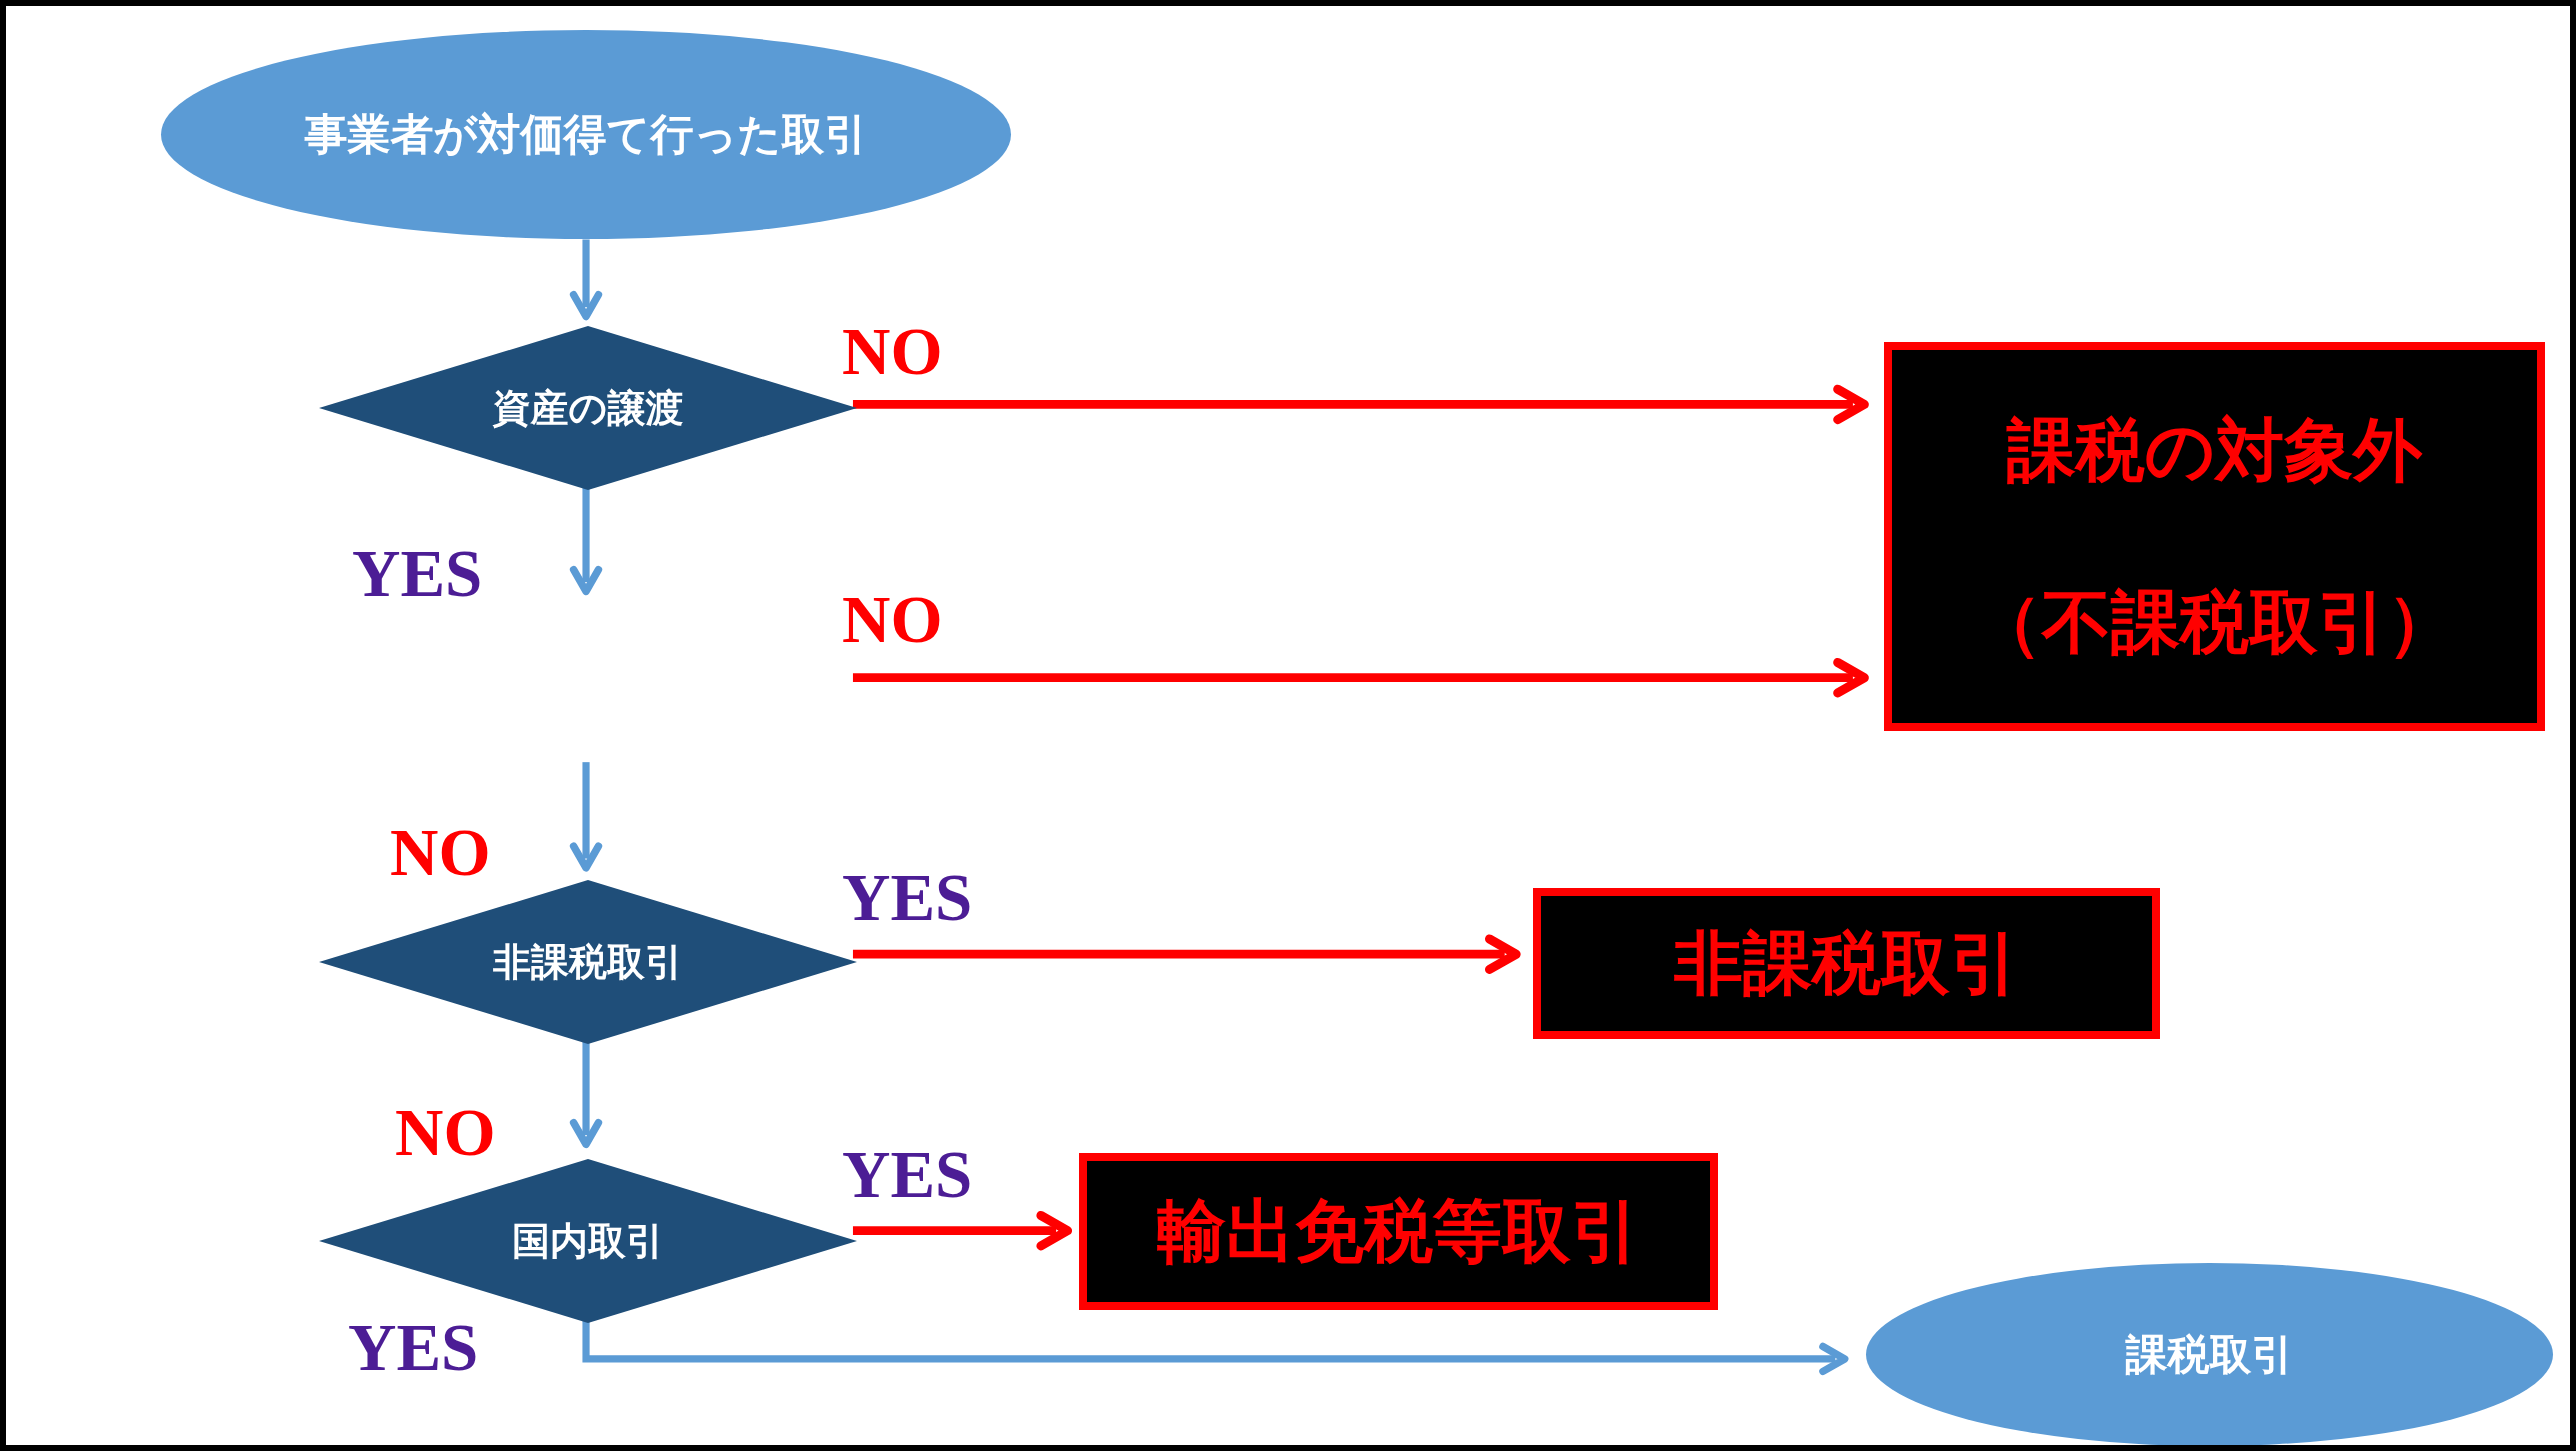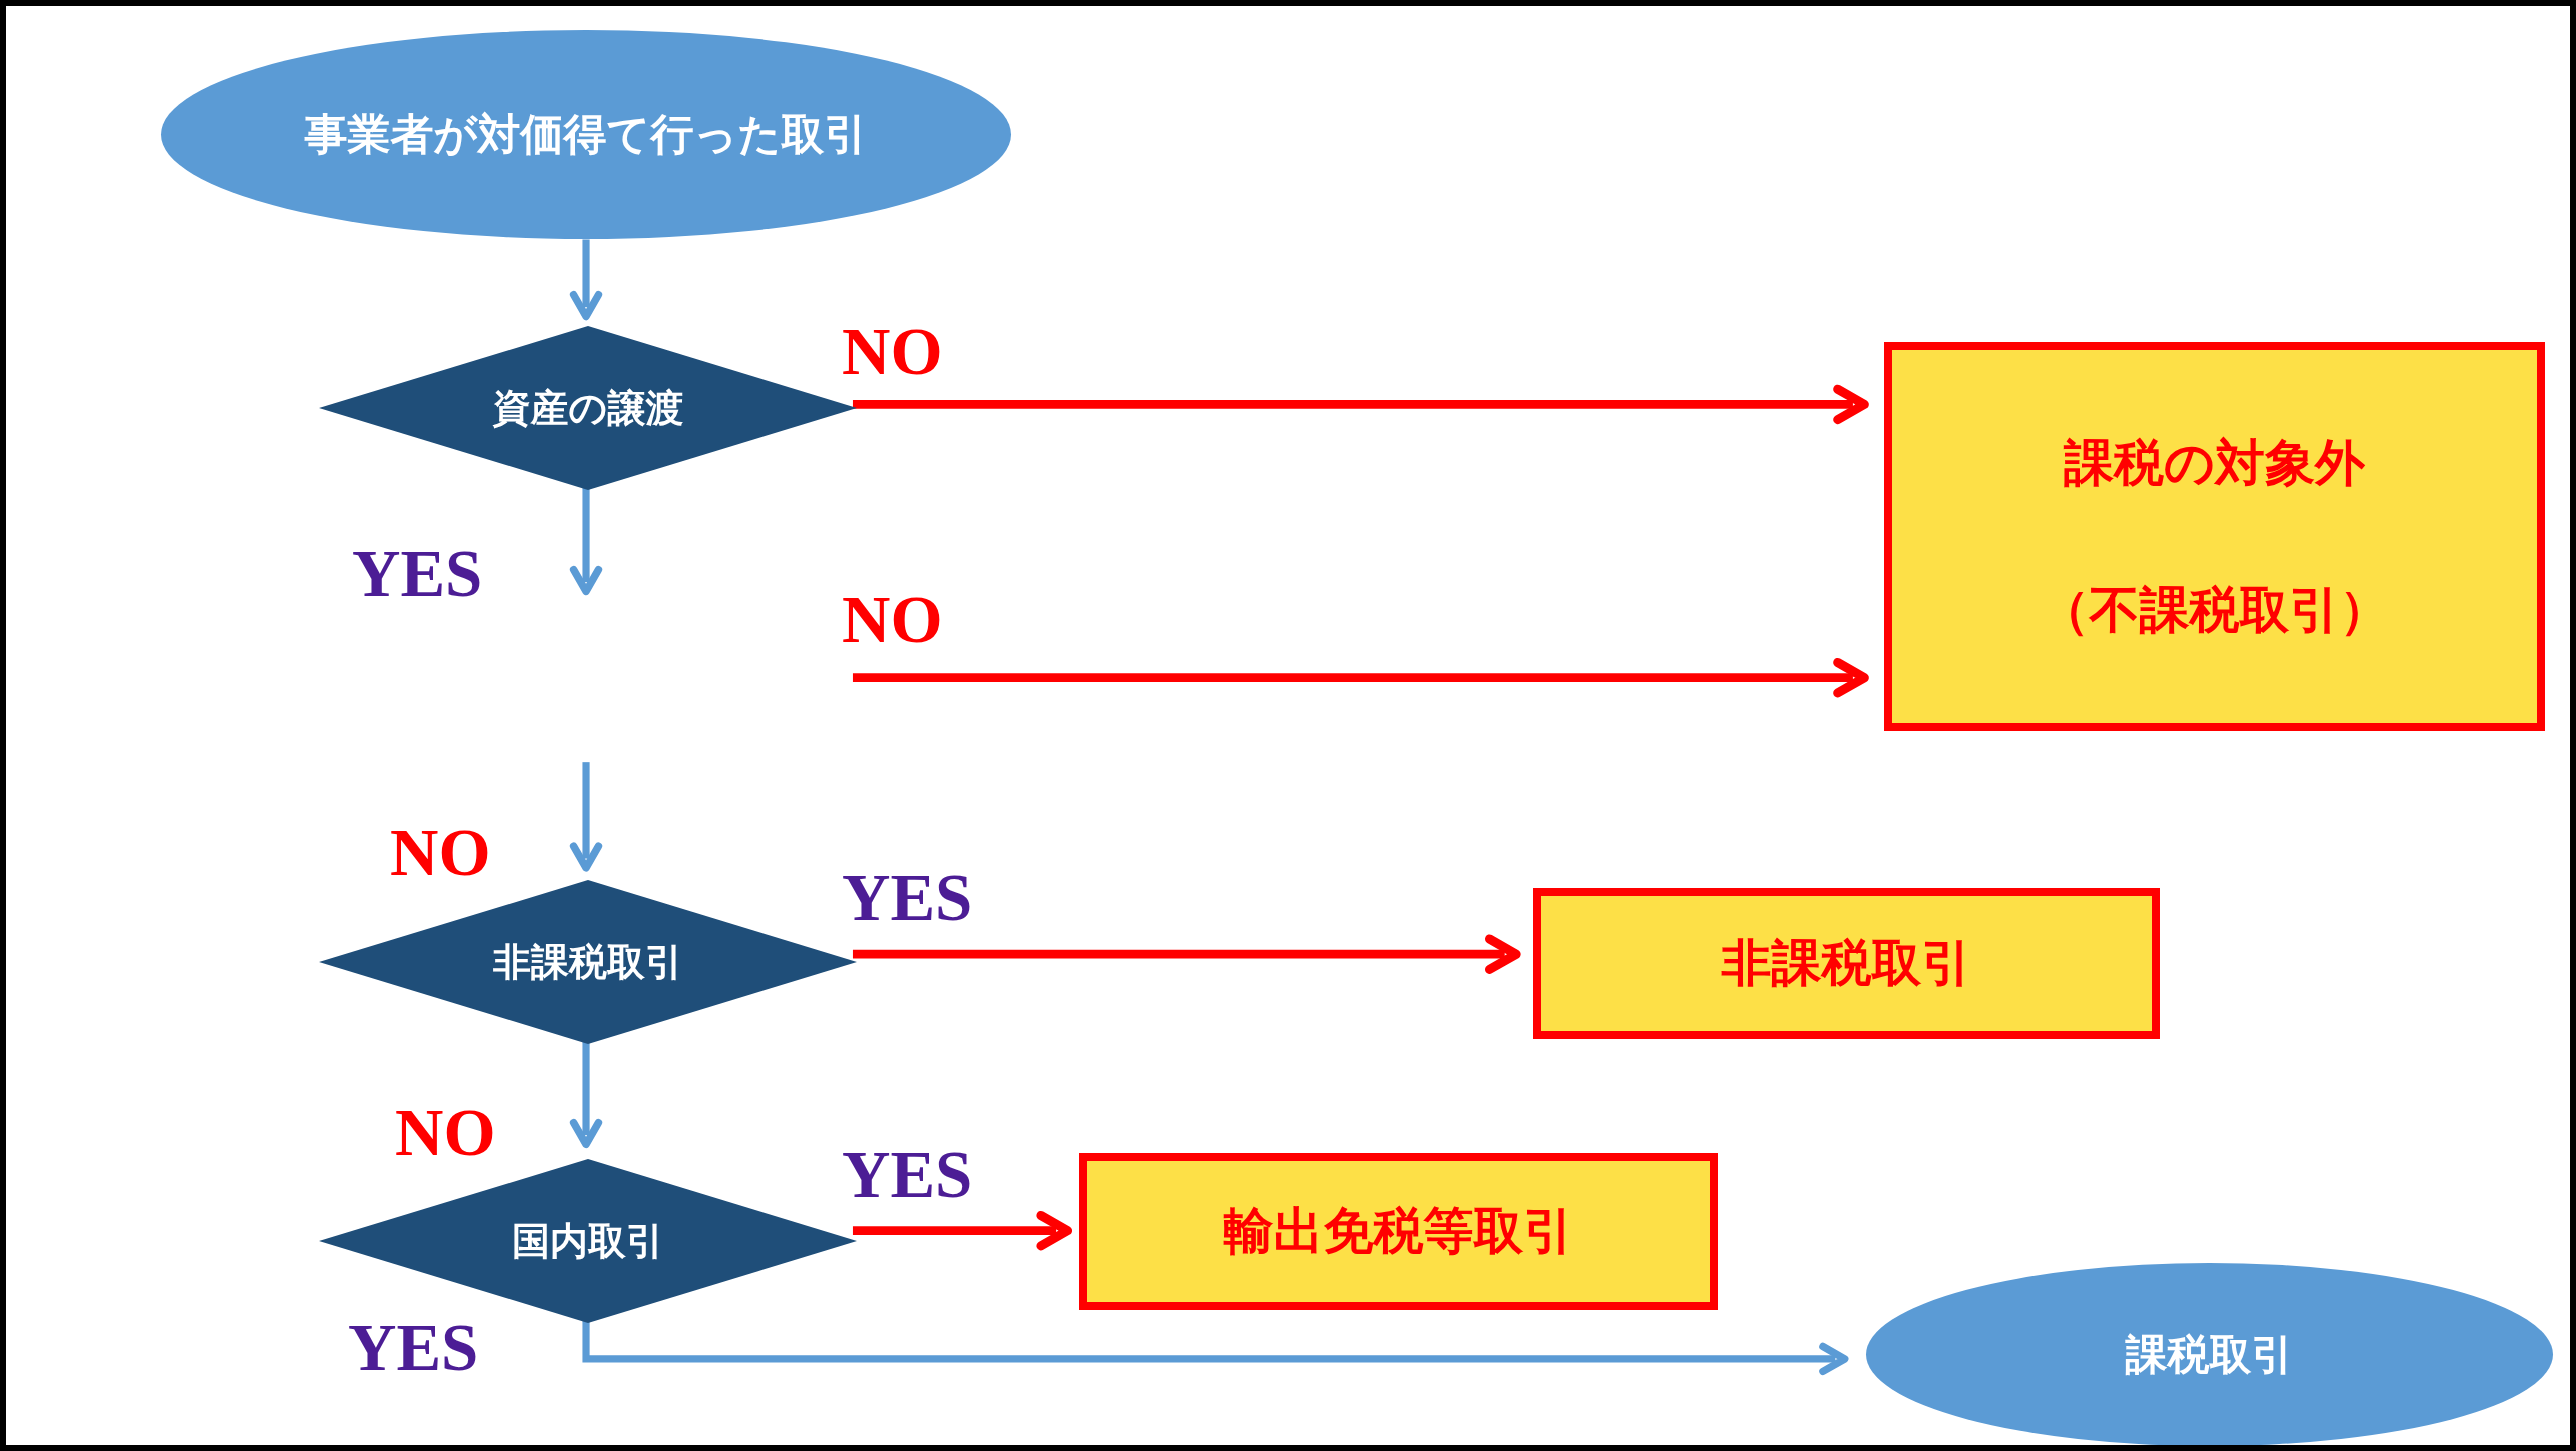--- a/index.html
+++ b/index.html
@@ -38,22 +38,22 @@
   .d1 { top: 320px; align-items: center; }
   .d2 { top: 595px; }
   .d3 { top: 874px; }
   .d4 { top: 1153px; }
 
   .redbox {
     box-sizing: border-box;
     border: 8px solid #FF0000;
     color: #FF0000;
     font-weight: bold;
-    font-size: 50px;
-    background: #fde047;
+    font-size: 69px;
+    background: #000000;
   }
   .box-big   { left: 1878px; top: 336px;  width: 661px; height: 389px; flex-direction: column; gap: 80px; }
   .box-mid   { left: 1527px; top: 882px; width: 627px; height: 151px; }
   .box-small { left: 1073px; top: 1147px; width: 639px; height: 157px; }
 
   .branch-label {
     position: absolute;
     font-weight: bold;
     font-size: 67px;
     line-height: 1;

